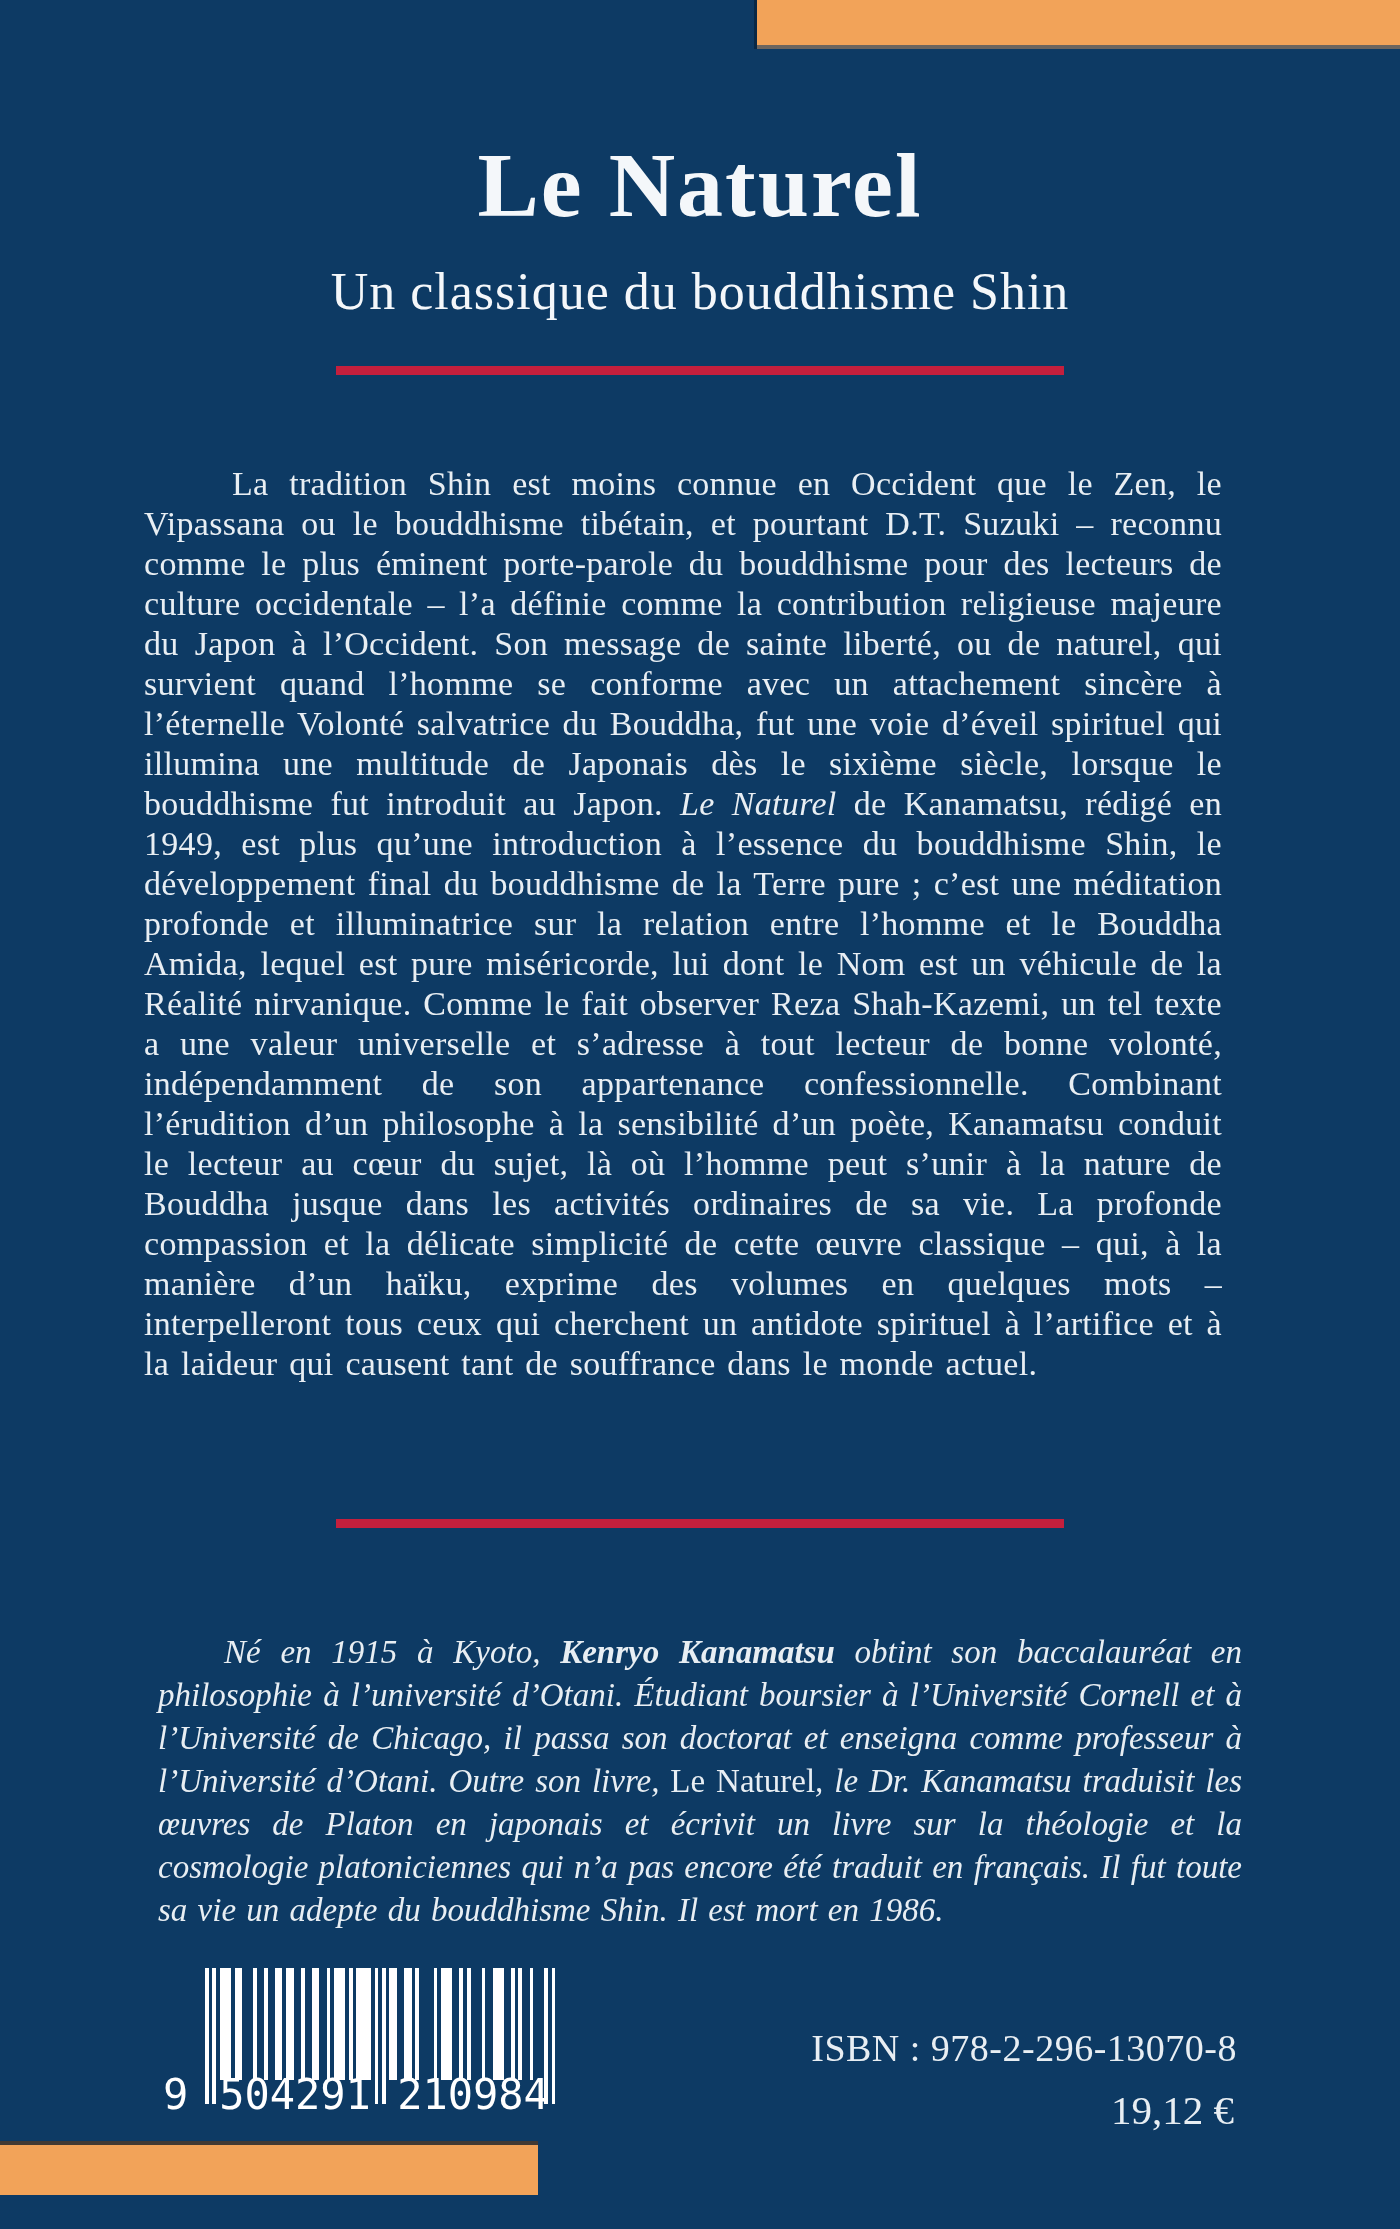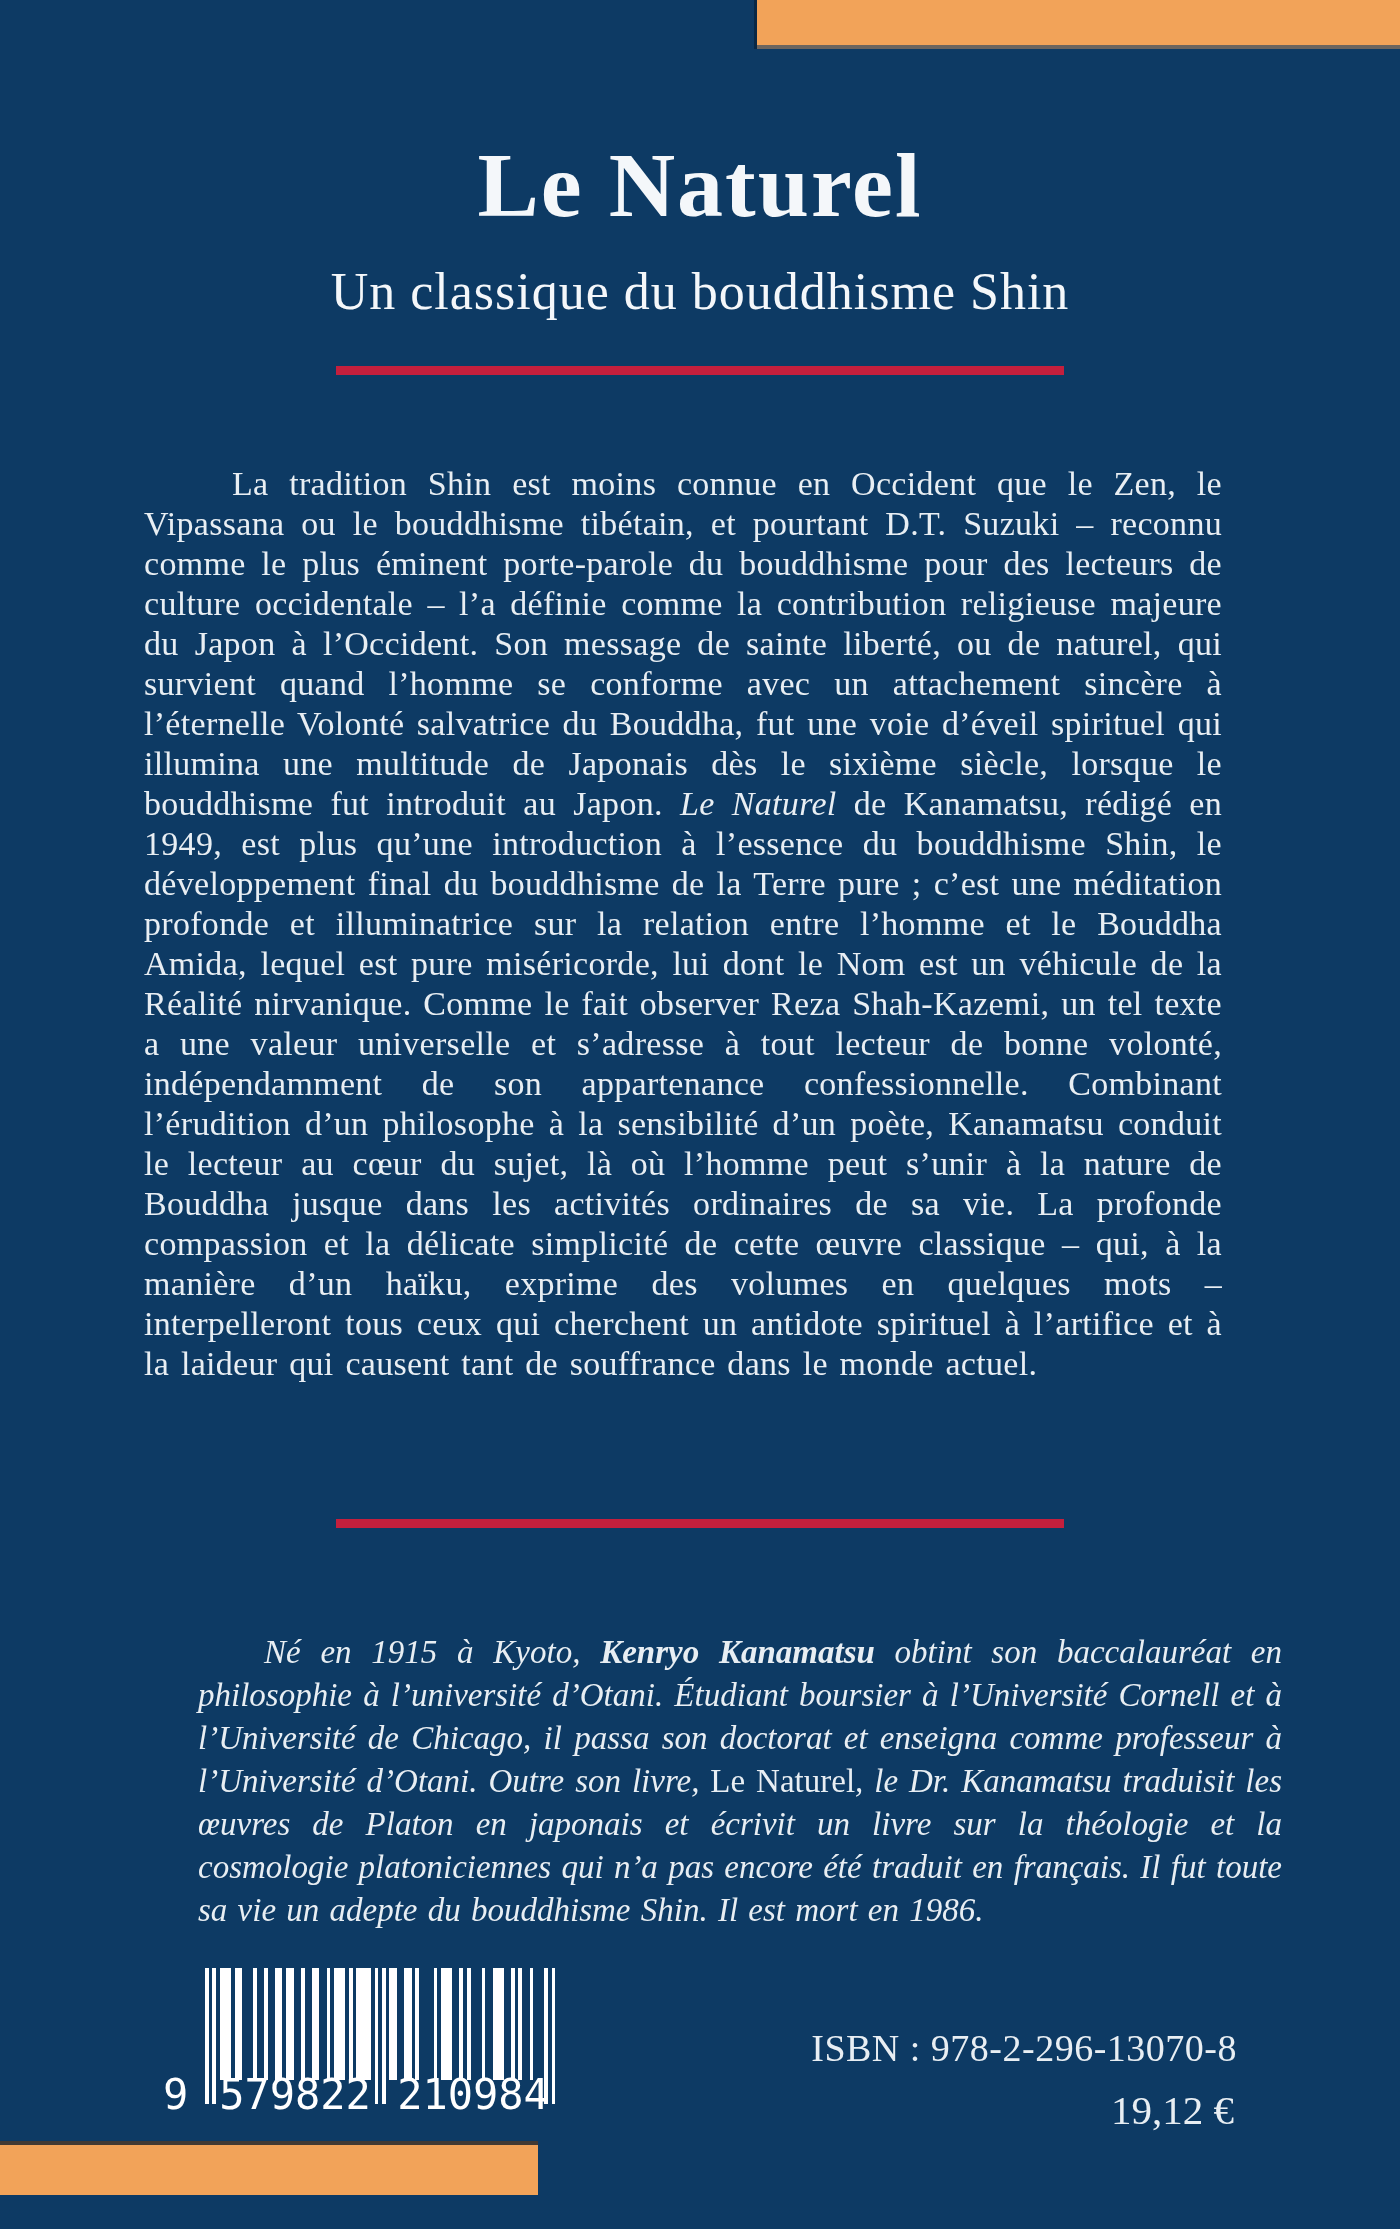--- a/index.html
+++ b/index.html
@@ -57,21 +57,20 @@
     color:var(--text);
   }
   .synopsis .book-italic{font-style:italic;}
   .bio{
     position:absolute;top:1598px;left:158px;width:1084px;
     font-size:33px;line-height:43px;
     font-style:italic;
     text-align:justify;text-indent:66px;
     word-spacing:2px;
     color:var(--text);
-    margin-left:40px;
   }
   .bio .author-bold{font-weight:bold;}
   .bio .book-roman{font-style:normal;}
   .barcode{
     position:absolute;left:205px;top:1968px;width:352px;height:150px;
   }
   .barcode-bars{font-size:0;white-space:nowrap;position:absolute;top:0;left:0;}
   .barcode-bars span{
     display:inline-block;vertical-align:top;
     width:3.7px;height:112px;
@@ -112,21 +111,21 @@
 
   <p class="synopsis"><span>La tradition Shin est moins connue en Occident que le Zen, le Vipassana ou le bouddhisme tibétain, et pourtant D.T. Suzuki – reconnu comme le plus éminent porte-parole du bouddhisme pour des lecteurs de culture occidentale – l’a définie comme la contribution religieuse majeure du Japon à l’Occident. Son message de sainte liberté, ou de naturel, qui survient quand l’homme se conforme avec un attachement sincère à l’éternelle Volonté salvatrice du Bouddha, fut une voie d’éveil spirituel qui illumina une multitude de Japonais dès le sixième siècle, lorsque le bouddhisme fut introduit au Japon. </span><span class="book-italic">Le Naturel</span><span> de Kanamatsu, rédigé en 1949, est plus qu’une introduction à l’essence du bouddhisme Shin, le développement final du bouddhisme de la Terre pure ; c’est une méditation profonde et illuminatrice sur la relation entre l’homme et le Bouddha Amida, lequel est pure miséricorde, lui dont le Nom est un véhicule de la Réalité nirvanique. Comme le fait observer Reza Shah-Kazemi, un tel texte a une valeur universelle et s’adresse à tout lecteur de bonne volonté, indépendamment de son appartenance confessionnelle. Combinant l’érudition d’un philosophe à la sensibilité d’un poète, Kanamatsu conduit le lecteur au cœur du sujet, là où l’homme peut s’unir à la nature de Bouddha jusque dans les activités ordinaires de sa vie. La profonde compassion et la délicate simplicité de cette œuvre classique – qui, à la manière d’un haïku, exprime des volumes en quelques mots – interpelleront tous ceux qui cherchent un antidote spirituel à l’artifice et à la laideur qui causent tant de souffrance dans le monde actuel.</span></p>
 
   <div class="divider divider-2"></div>
 
   <p class="bio"><span>Né en 1915 à Kyoto, </span><span class="author-bold">Kenryo Kanamatsu</span><span> obtint son baccalauréat en philosophie à l’université d’Otani. Étudiant boursier à l’Université Cornell et à l’Université de Chicago, il passa son doctorat et enseigna comme professeur à l’Université d’Otani. Outre son livre, </span><span class="book-roman">Le Naturel</span><span>, le Dr. Kanamatsu traduisit les œuvres de Platon en japonais et écrivit un livre sur la théologie et la cosmologie platoniciennes qui n’a pas encore été traduit en français. Il fut toute sa vie un adepte du bouddhisme Shin. Il est mort en 1986.</span></p>
 
   <div class="barcode">
     <div class="barcode-bars" id="barcode-bars"><span class="on guard"></span><span class="guard"></span><span class="on guard"></span><span></span><span class="on"></span><span class="on"></span><span class="on"></span><span></span><span class="on"></span><span class="on"></span><span></span><span></span><span></span><span class="on"></span><span></span><span></span><span class="on"></span><span></span><span></span><span class="on"></span><span class="on"></span><span></span><span class="on"></span><span class="on"></span><span></span><span></span><span class="on"></span><span></span><span></span><span class="on"></span><span class="on"></span><span></span><span></span><span class="on"></span><span></span><span class="on"></span><span class="on"></span><span class="on"></span><span></span><span class="on"></span><span></span><span class="on"></span><span class="on"></span><span class="on"></span><span class="on"></span><span class="guard"></span><span class="on guard"></span><span class="guard"></span><span class="on guard"></span><span class="guard"></span><span class="on"></span><span class="on"></span><span></span><span></span><span class="on"></span><span class="on"></span><span></span><span class="on"></span><span></span><span></span><span></span><span></span><span class="on"></span><span></span><span class="on"></span><span class="on"></span><span class="on"></span><span></span><span></span><span class="on"></span><span></span><span class="on"></span><span></span><span></span><span></span><span class="on"></span><span></span><span></span><span class="on"></span><span class="on"></span><span class="on"></span><span></span><span></span><span class="on"></span><span></span><span class="on"></span><span></span><span></span><span class="on"></span><span></span><span></span><span></span><span class="on guard"></span><span class="guard"></span><span class="on guard"></span></div>
     <div class="barcode-digit bd-left">9</div>
-    <div class="barcode-digit bd-g1">579822</div>
+    <div class="barcode-digit bd-g1">504291</div>
     <div class="barcode-digit bd-g2">210984</div>
   </div>
 
   <div class="isbn">ISBN : 978-2-296-13070-8</div>
   <div class="price">19,12 €</div>
 
   <div class="band-bottom"></div>
 
 </div>
 

